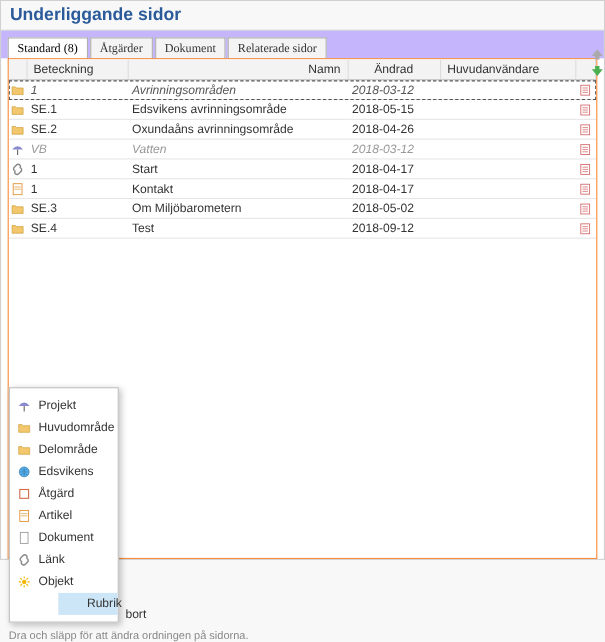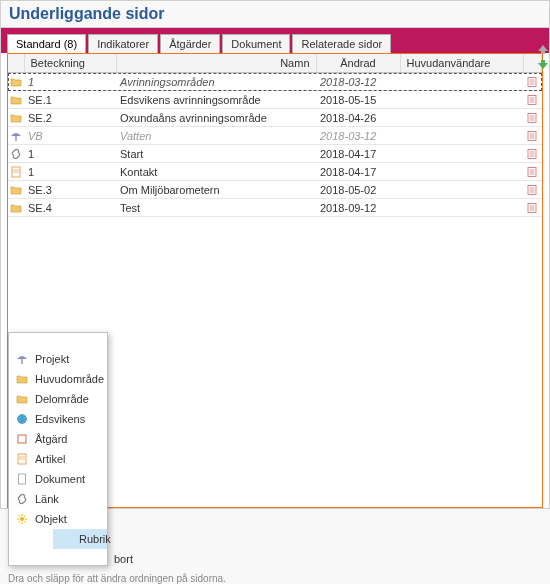--- a/index.html
+++ b/index.html
@@ -21,21 +21,22 @@
     color: #2a5a9a;
     font-weight: bold;
     font-size: 16px;
     padding: 4px 8px;
     border-bottom: 1px solid #d0d0d0;
   }
   .tabs {
     display: flex;
     gap: 2px;
     padding: 6px 6px 0 6px;
-    background: #be185d;
+    background: #c4b5fd;
+    font-family: Liberation Serif, serif;
   }
   .tab {
     border: 1px solid #b0b0b0;
     border-bottom: none;
     padding: 3px 8px;
     background: #f4f4f4;
     cursor: pointer;
     font-size: 11px;
     color: #333;
   }
@@ -114,21 +115,21 @@
     color: #333;
   }
   .context-menu {
     position: absolute;
     left: 8px;
     bottom: 18px;
     width: 100px;
     background: #fff;
     border: 1px solid #bfbfbf;
     box-shadow: 2px 2px 6px rgba(0,0,0,0.25);
-    padding: 16px 0;
+    padding: 6px 0;
   }
   .menu-item {
     display: flex;
     align-items: center;
     gap: 6px;
     padding: 3px 8px 3px 6px;
     cursor: pointer;
     color: #333;
     font-size: 11px;
   }
@@ -138,21 +139,20 @@
   svg { display: block; }
 </style>
 </head>
 <body>
 
 <div class="panel">
   <div class="panel-header">Underliggande sidor</div>
 
   <div class="tabs">
     <div class="tab active">Standard (8)</div>
-    <div class="tab">Indikatorer</div>
     <div class="tab">Åtgärder</div>
     <div class="tab">Dokument</div>
     <div class="tab">Relaterade sidor</div>
   </div>
 
   <div class="content-area">
     <div class="table-wrap">
       <table>
         <thead>
           <tr>

